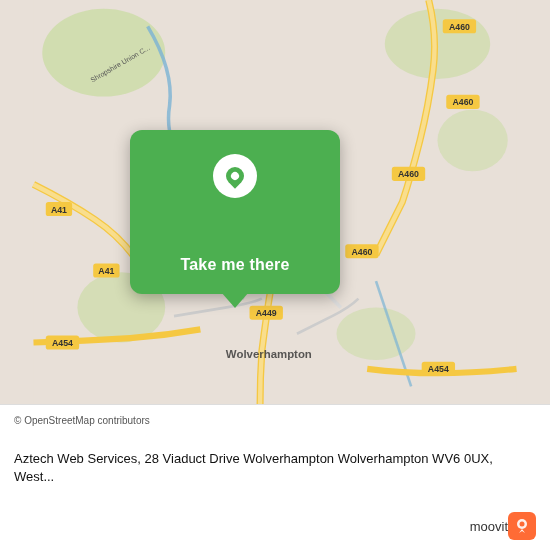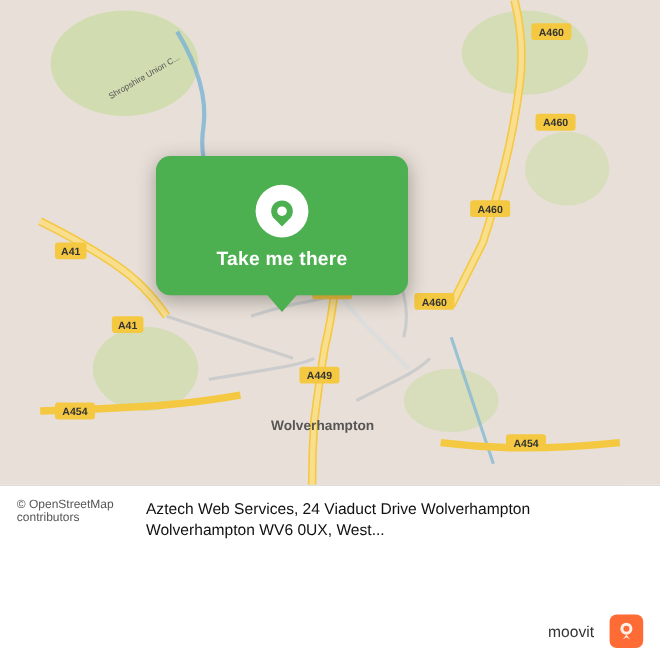--- a/index.html
+++ b/index.html
@@ -84,31 +84,32 @@
       left: 5px;
     }
 
     .callout-btn {
       color: white;
       font-size: 16px;
       font-weight: 600;
       cursor: pointer;
       text-align: center;
       letter-spacing: 0.2px;
+      margin-top: 48px;
     }
 
     
     #info-bar {
       width: 550px;
       height: 90px;
       background: white;
       padding: 10px 14px 8px 14px;
       border-top: 1px solid #ddd;
       display: flex;
-      flex-direction: row;
+      flex-direction: column;
       justify-content: space-between;
     }
 
     .osm-credit {
       font-size: 10px;
       color: #555;
     }
 
     .address-text {
       font-size: 13px;
@@ -116,21 +117,21 @@
       font-weight: 400;
       line-height: 1.4;
     }
 
     .moovit-logo {
       position: absolute;
       bottom: 10px;
       right: 14px;
       display: flex;
       align-items: center;
-      gap: 13px;
+      gap: 0;
     }
 
     .moovit-text {
       font-size: 13px;
       color: #333;
       font-weight: 400;
     }
 
     .moovit-icon {
       width: 28px;
@@ -223,21 +224,21 @@
   <div class="map-callout">
     <div class="pin-icon">
       <div class="pin-inner"></div>
     </div>
     <div class="callout-btn">Take me there</div>
   </div>
 </div>
 
 <div id="info-bar">
   <div class="osm-credit">© OpenStreetMap contributors</div>
-  <div class="address-text">Aztech Web Services, 24 Viaduct Drive Wolverhampton Wolverhampton WV6 0UX, West...</div>
+  <div class="address-text">Aztech Web Services, 28 Viaduct Drive Wolverhampton Wolverhampton WV6 0UX, West...</div>
 
   <div class="moovit-logo">
     <span class="moovit-text">moovit</span>
     <div class="moovit-icon">
       <svg width="18" height="18" viewBox="0 0 18 18" xmlns="http://www.w3.org/2000/svg">
         <circle cx="9" cy="7" r="5" fill="white" opacity="0.9"></circle>
         <circle cx="9" cy="7" r="2.5" fill="#FF6B35"></circle>
         <path d="M 9 12 L 6 16 L 9 14 L 12 16 Z" fill="white" opacity="0.9"></path>
       </svg>
     </div>

